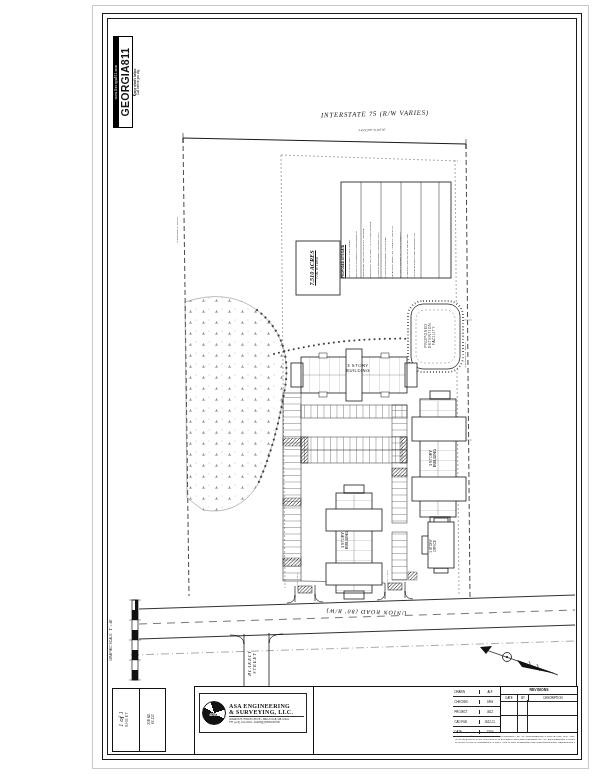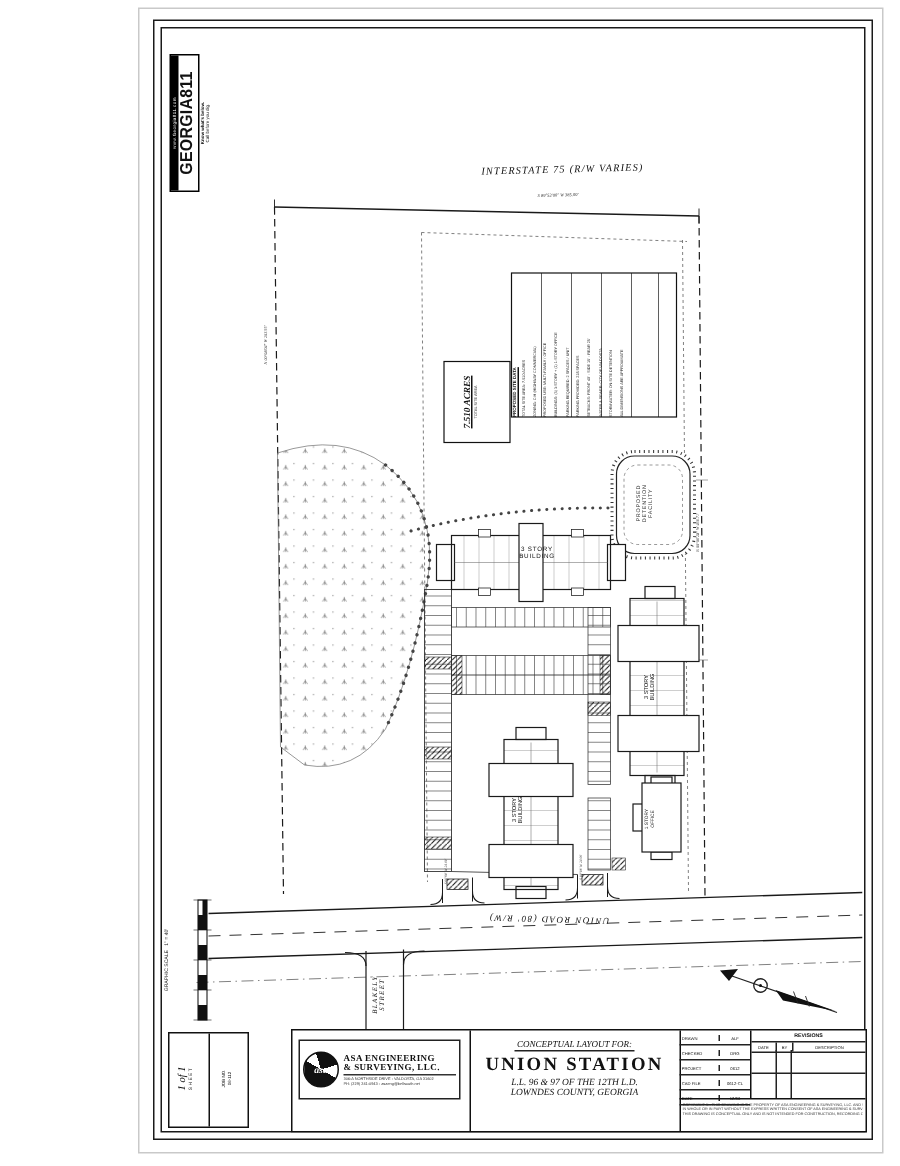--- a/index.html
+++ b/index.html
@@ -310,28 +310,20 @@
         </div>
         <div style="flex:1;padding-left:3px;">
           <div class="ser" style="font-size:6px;font-weight:700;letter-spacing:0.3px;">ASA ENGINEERING</div>
           <div class="ser" style="font-size:6px;font-weight:700;letter-spacing:0.3px;border-bottom:0.5px solid #333;padding-bottom:1px;">&amp; SURVEYING, LLC.</div>
           <div class="sans" style="font-size:2.6px;color:#333;margin-top:1px;white-space:nowrap;overflow:hidden;">306-A NORTHSIDE DRIVE  -  VALDOSTA, GA 31602</div>
           <div class="sans" style="font-size:2.6px;color:#333;white-space:nowrap;overflow:hidden;">PH: (229) 241-0943  -  asaeng@bellsouth.net</div>
         </div>
       </div>
     </div>
 
-    <div class="tb-cell c" style="left:118px;width:140px;border-right:0.8px solid #111;">
-      <div class="ser it" style="font-size:6px;margin-top:7px;">
-        <span style="border-bottom:0.6px solid #222;padding:0 2px;">CONCEPTUAL LAYOUT FOR:</span>
-      </div>
-      <div class="ser" style="font-size:12.5px;font-weight:700;letter-spacing:1.5px;margin-top:2px;">UNION STATION</div>
-      <div class="ser it" style="font-size:6.3px;margin-top:1px;">L.L. 96 &amp; 97 OF THE 12TH L.D.</div>
-      <div class="ser it" style="font-size:6.3px;">LOWNDES COUNTY, GEORGIA</div>
-    </div>
 
     <div class="abs sans" style="left:258px;top:0;width:48px;height:45px;border-right:0.8px solid #111;box-sizing:border-box;">
       <div class="inforow">
         <span class="lab">DRAWN</span>
         <span class="val">ALF</span>
       </div>
       <div class="inforow">
         <span class="lab">CHECKED</span>
         <span class="val">DRG</span>
       </div>

